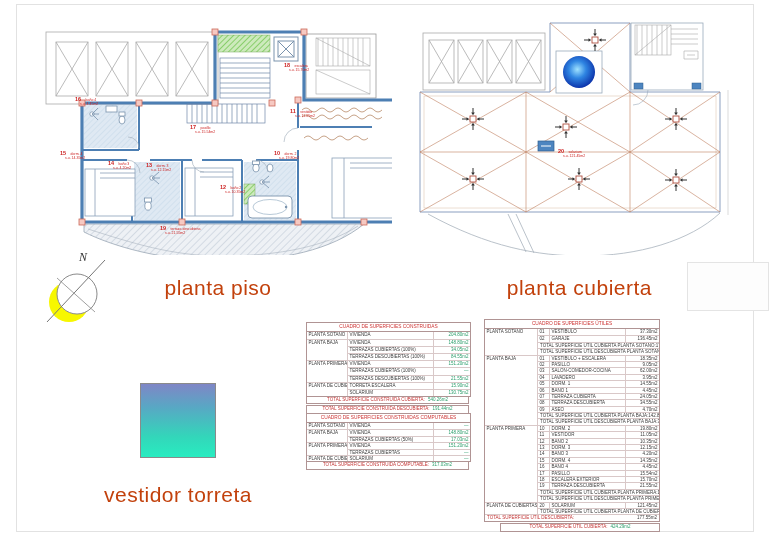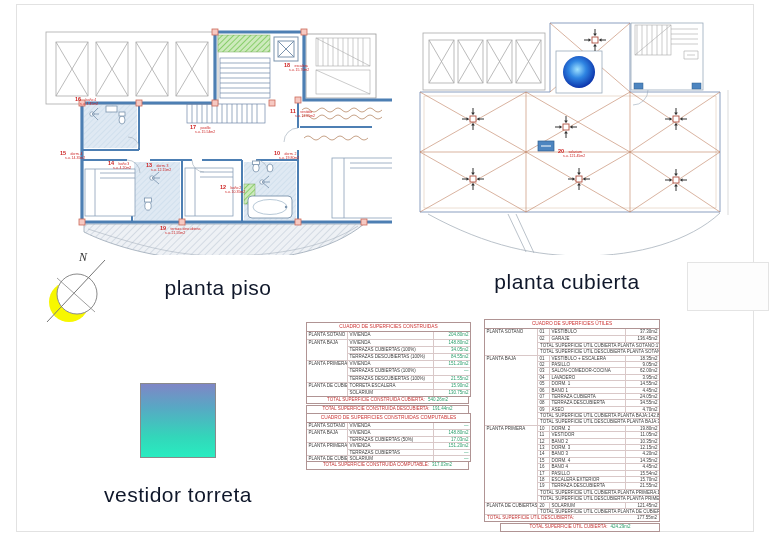--- a/index.html
+++ b/index.html
@@ -5,21 +5,21 @@
   html,body{margin:0;padding:0;}
   body{
     width:770px;height:535px;position:relative;background:#ffffff;
     font-family:"Liberation Sans",sans-serif;overflow:hidden;
   }
   .abs{position:absolute;}
   
   .frame{left:16px;top:4px;width:736px;height:526px;border:1px solid #e2e2e2;}
   .faintbox{left:687px;top:262px;width:80px;height:47px;border:1px solid #e4e4e4;background:#fdfdfd;}
   
-  .caption{color:#0f172a;font-size:21px;font-weight:400;text-align:center;letter-spacing:0.5px;}
+  .caption{color:#c2410c;font-size:21px;font-weight:400;text-align:center;letter-spacing:0.5px;}
   
   .plan-labels{left:0;top:0;width:100%;height:100%;pointer-events:none;}
   .plabel{position:absolute;color:#cc2222;line-height:4px;white-space:nowrap;}
   .plabel .pnum{font-size:5.5px;font-weight:bold;}
   .plabel .pname{font-size:3.5px;}
   .plabel .parea{display:block;font-size:3.5px;margin-left:5px;}
   
   .tbl{position:absolute;background:#fff;border:1px solid #b09494;}
   .t-title{height:8px;line-height:8px;font-size:4.8px;color:#cc3333;text-align:center;
            border-bottom:1px solid #b09494;white-space:nowrap;overflow:hidden;}
@@ -446,21 +446,21 @@
 
 <svg class="abs" style="left:35px;top:250px;" width="90" height="80" viewBox="0 0 90 80">
   <circle cx="34" cy="52" r="20" fill="#f7f700"></circle>
   <circle cx="42" cy="44" r="20" fill="#ffffff" stroke="#8a8a8a" stroke-width="1"></circle>
   <line x1="70" y1="10" x2="12" y2="72" stroke="#777777" stroke-width="1"></line>
   <line x1="22" y1="28" x2="60" y2="62" stroke="#888888" stroke-width="0.8"></line>
   <text x="44" y="11" font-family="Liberation Serif, serif" font-style="italic" font-size="12" fill="#333333">N</text>
 </svg>
 
 <div class="abs caption" style="left:148px;top:276px;width:140px;">planta piso</div>
-<div class="abs caption" style="left:482px;top:270px;width:170px;">planta cubierta</div>
+<div class="abs caption" style="left:482px;top:276px;width:170px;text-align:right;">planta cubierta</div>
 
 <div class="abs legend-square"></div>
 <div class="abs caption" style="left:88px;top:483px;width:180px;">vestidor torreta</div>
 
 <div id="tbl-construidas" class="tbl" style="left:306px;top:322px;width:163px;">
   <div class="t-title">CUADRO DE SUPERFICIES CONSTRUIDAS</div>
   <div class="t-grid">
 
       <div class="trow sec">
         <div class="tc c1">PLANTA SÓTANO</div>

